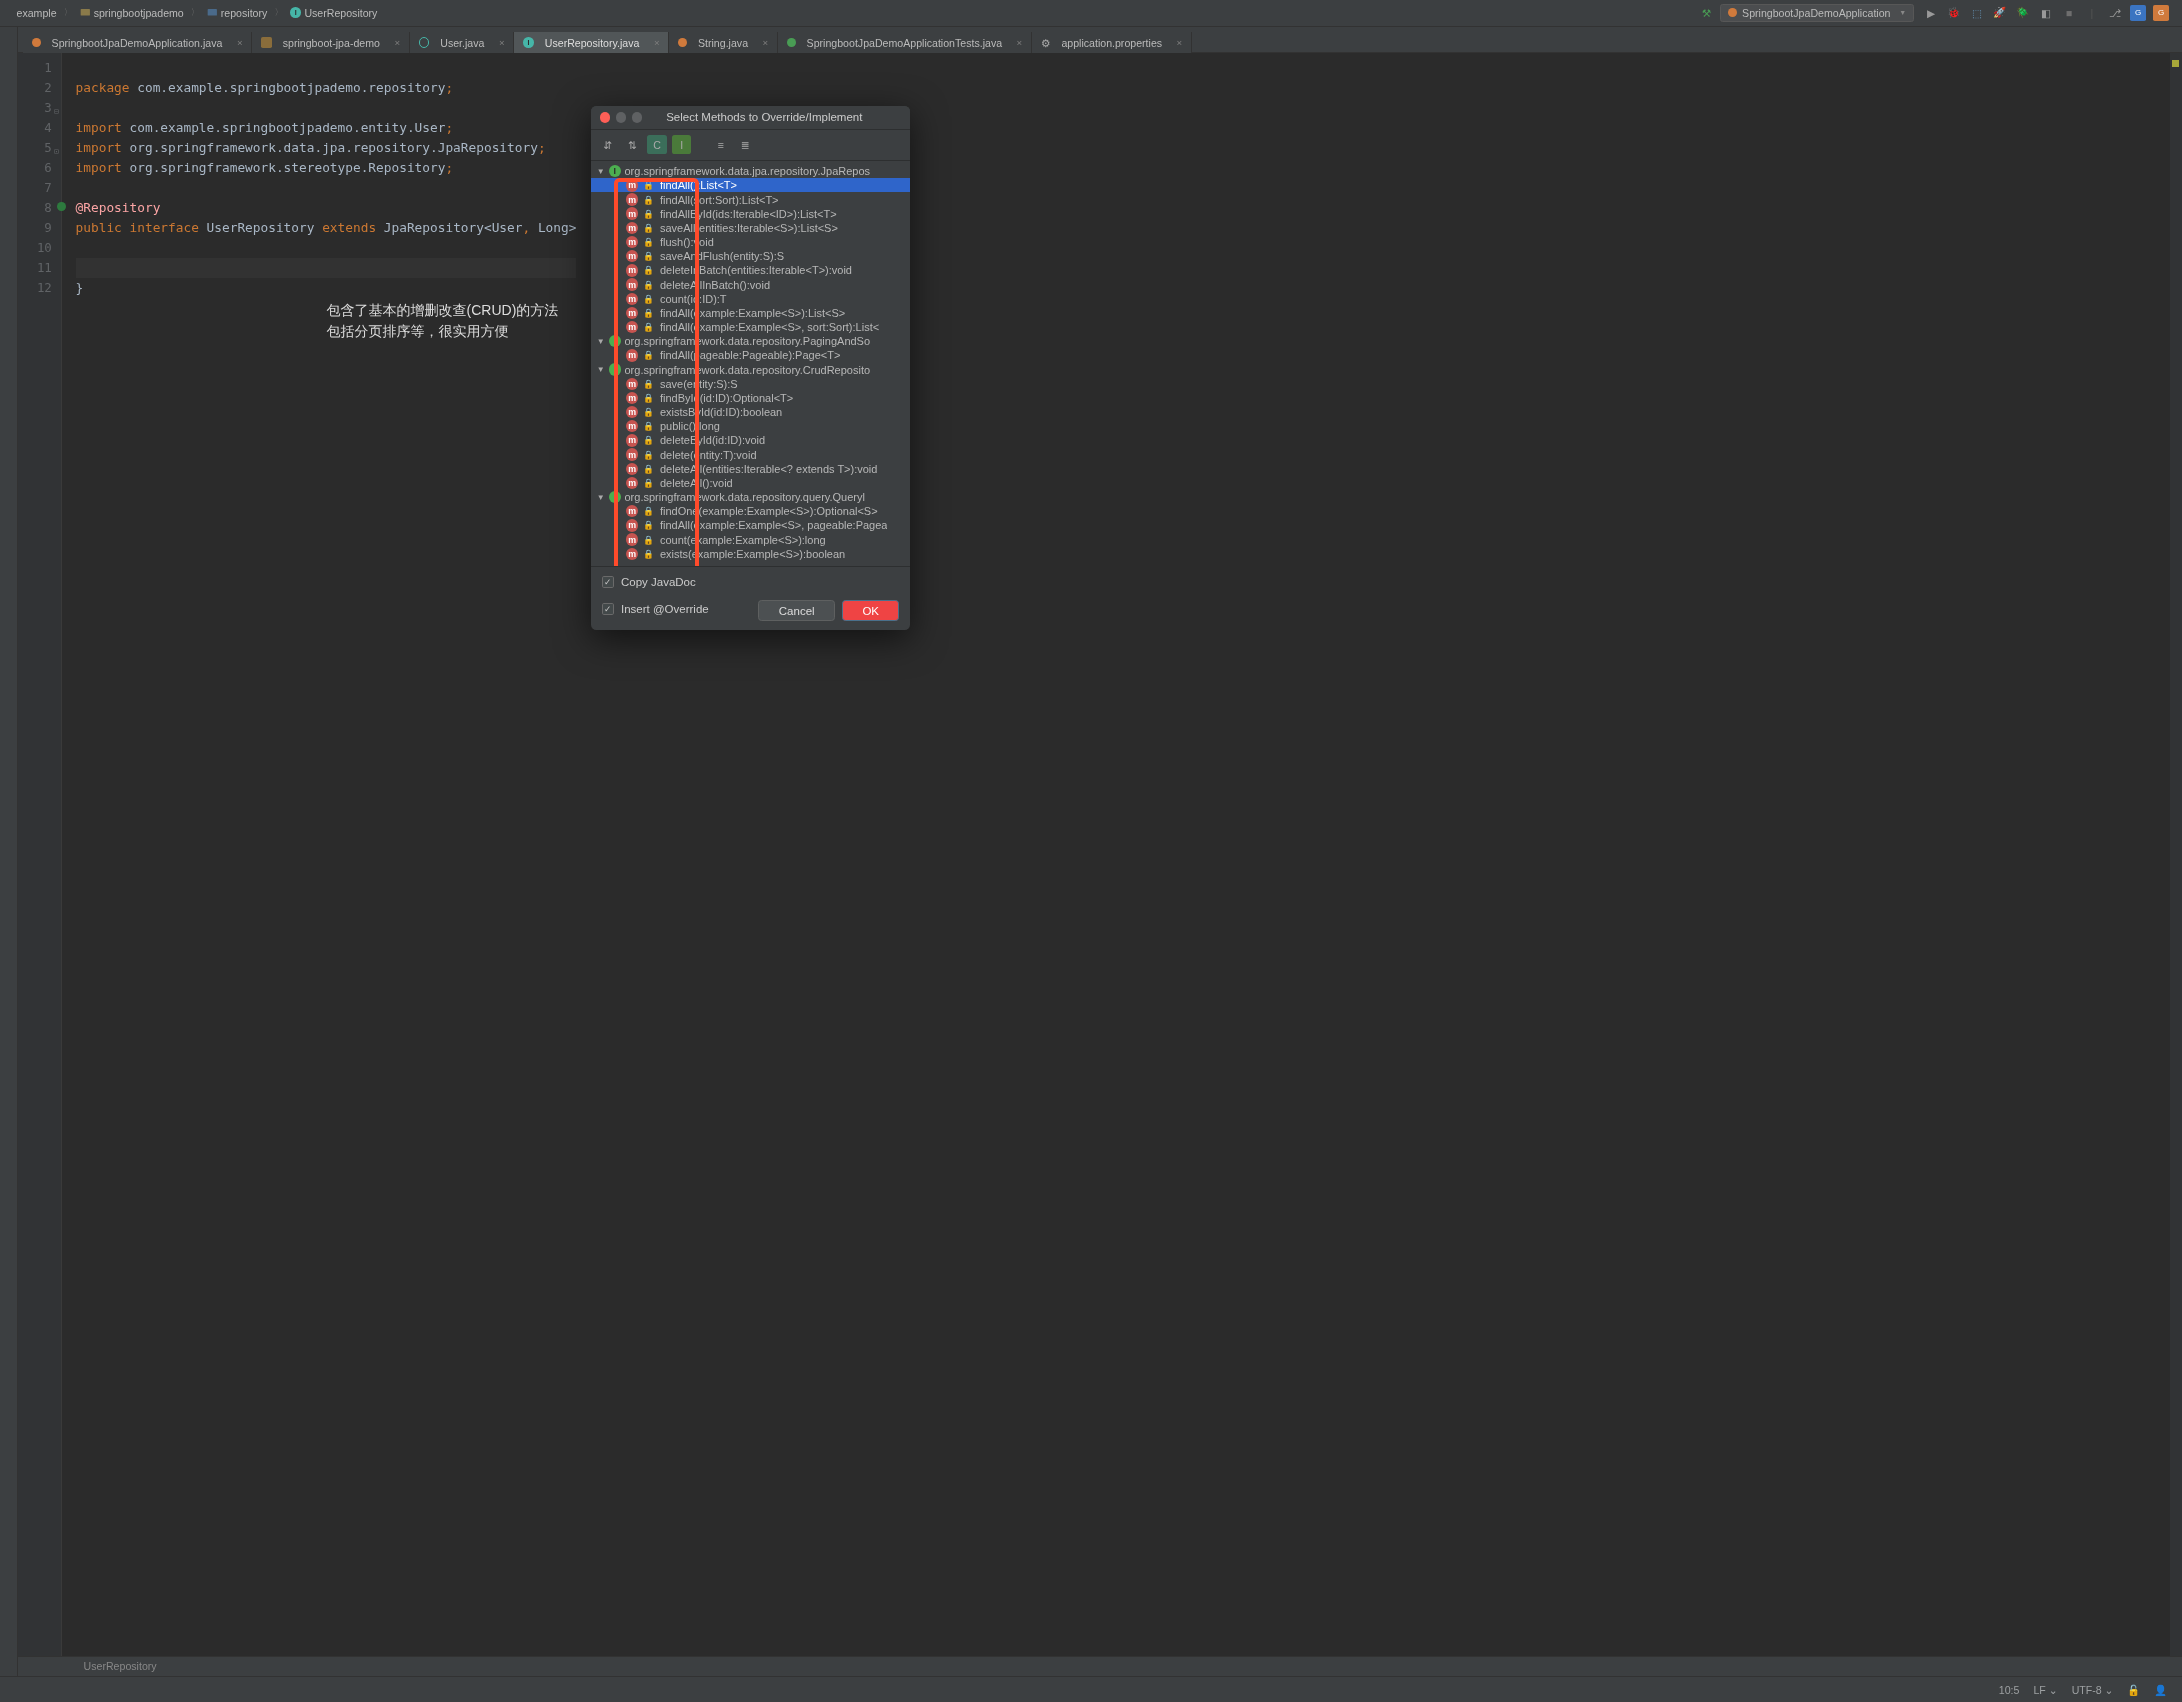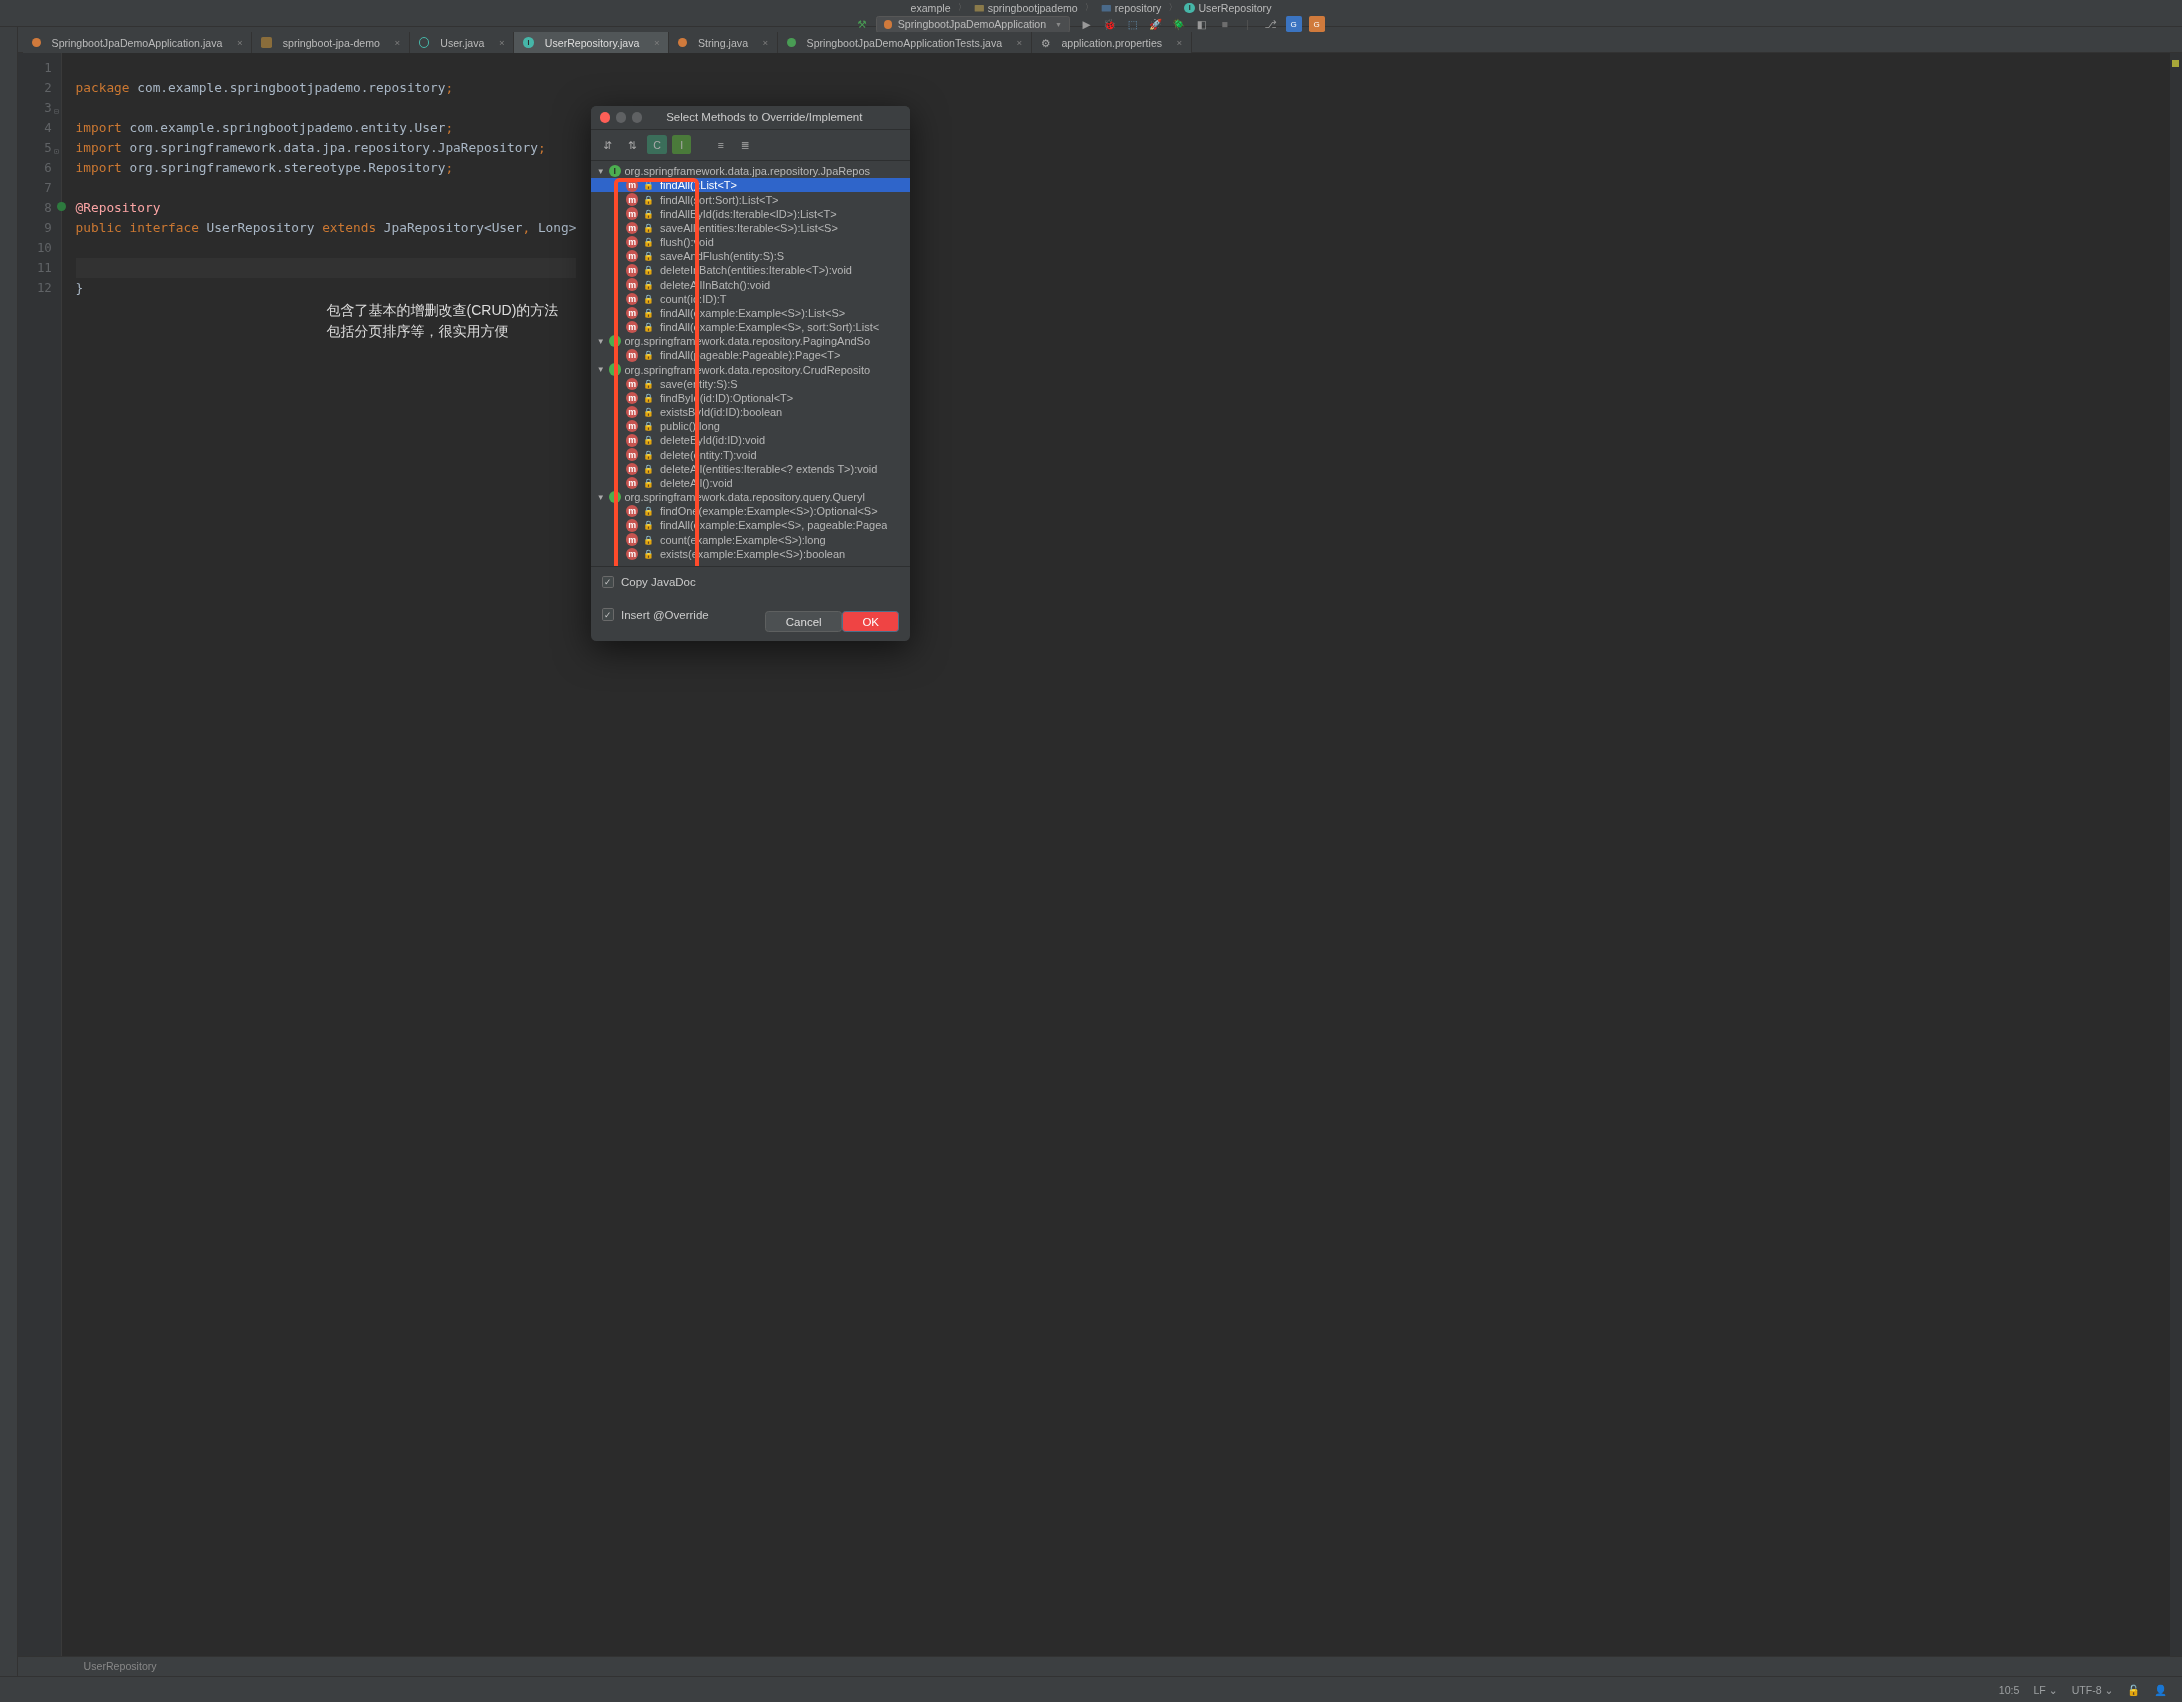--- a/index.html
+++ b/index.html
@@ -12,21 +12,20 @@
   }
   
   .navbar {
     display:flex;
     align-items:center;
     height:26.5px;
     background:#3c3f41;
     border-bottom:0.9px solid #323232;
     padding:0 13px;
     font-size:10.6px;
-    flex-direction:column;
   }
   .breadcrumbs { display:flex; align-items:center; gap:1.8px; flex:1; }
   .crumb { display:flex; align-items:center; gap:3.5px; color:#bbb; padding:1.8px 3.5px; }
   .crumb svg { width:10.6px; height:10.6px; }
   .chevron { color:#6e6e6e; font-size:8.8px; padding:0 1.8px; }
   .nav-right { display:flex; align-items:center; gap:8.8px; }
   .run-config {
     display:flex; align-items:center; gap:5.3px;
     background:#4b4d4f; border:0.9px solid #575757;
     border-radius:2.6px; padding:1.8px 7px; color:#bbb;
@@ -161,21 +160,21 @@
     border-top:0.9px solid #2d2f30;
     padding:8.8px 10.6px;
     display:flex; flex-direction:column; gap:8.8px;
   }
   .chk-row { display:flex; align-items:center; gap:7px; color:#ccc; font-size:11.5px;}
   .chk {
     width:12.4px;height:12.4px;border:0.9px solid #6a6a6a;border-radius:1.8px;
     display:inline-flex;align-items:center;justify-content:center;
     background:#43494a;color:#ccc;font-size:8.8px;
   }
-  .dlg-buttons { display:flex; justify-content:flex-end; margin-top:14px;}
+  .dlg-buttons { display:flex; gap:7px; justify-content:flex-end; margin-top:3px;}
   .dlg-btn {
     padding:3.5px 19.4px; border-radius:3.5px; font-size:11.5px; color:#ddd;
     background:#4c5052; border:0.9px solid #5e6060;
   }
   .dlg-btn.primary { background:#ef4444; border-color:#4a708b; color:#fff;text-align:right;}
 
   
   .right-strip {
     position:absolute; right:0; top:53px; bottom:44px; width:12.4px;
     background:#313335;

